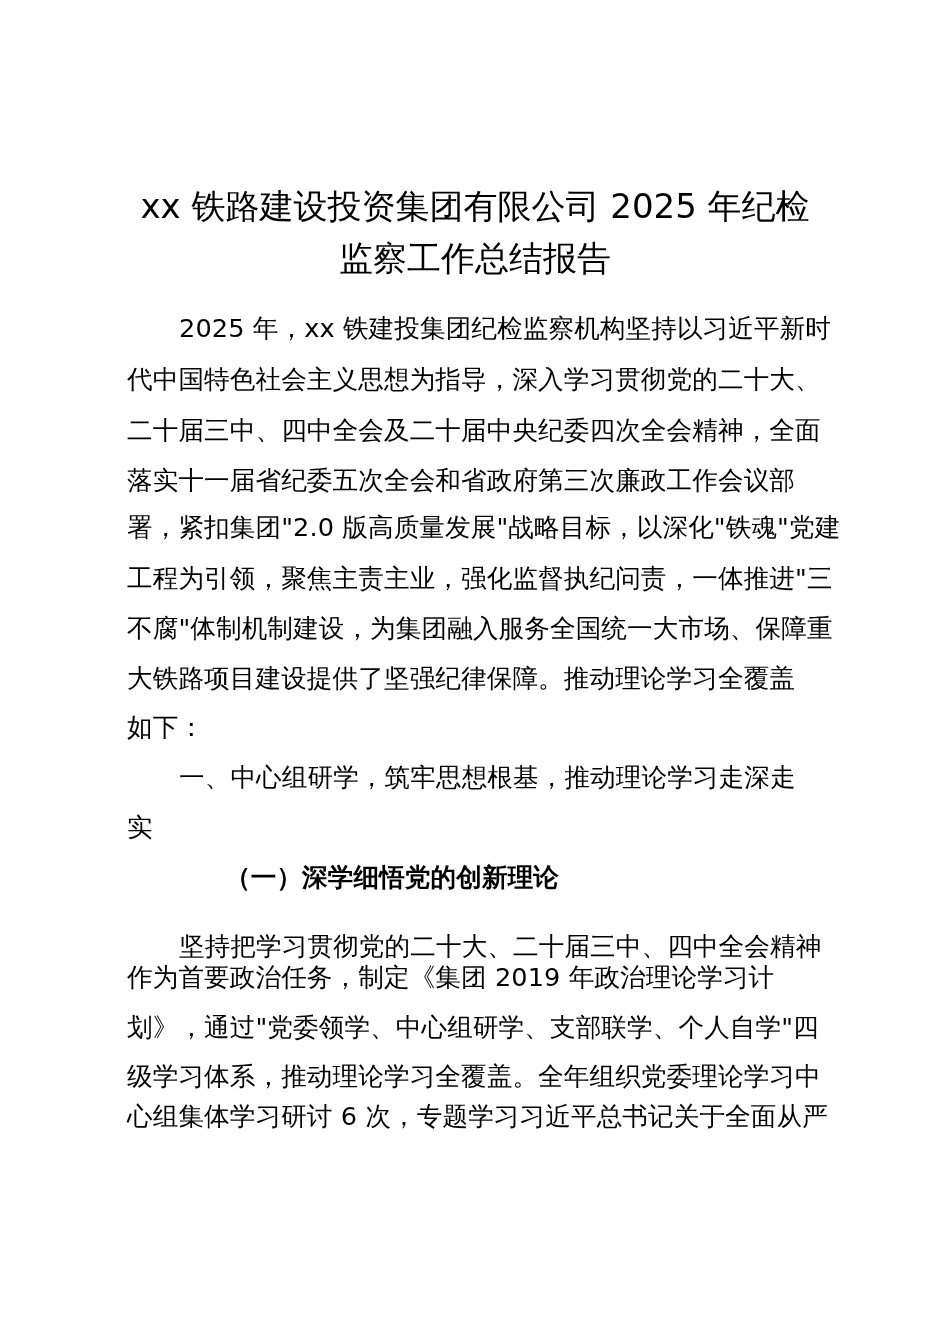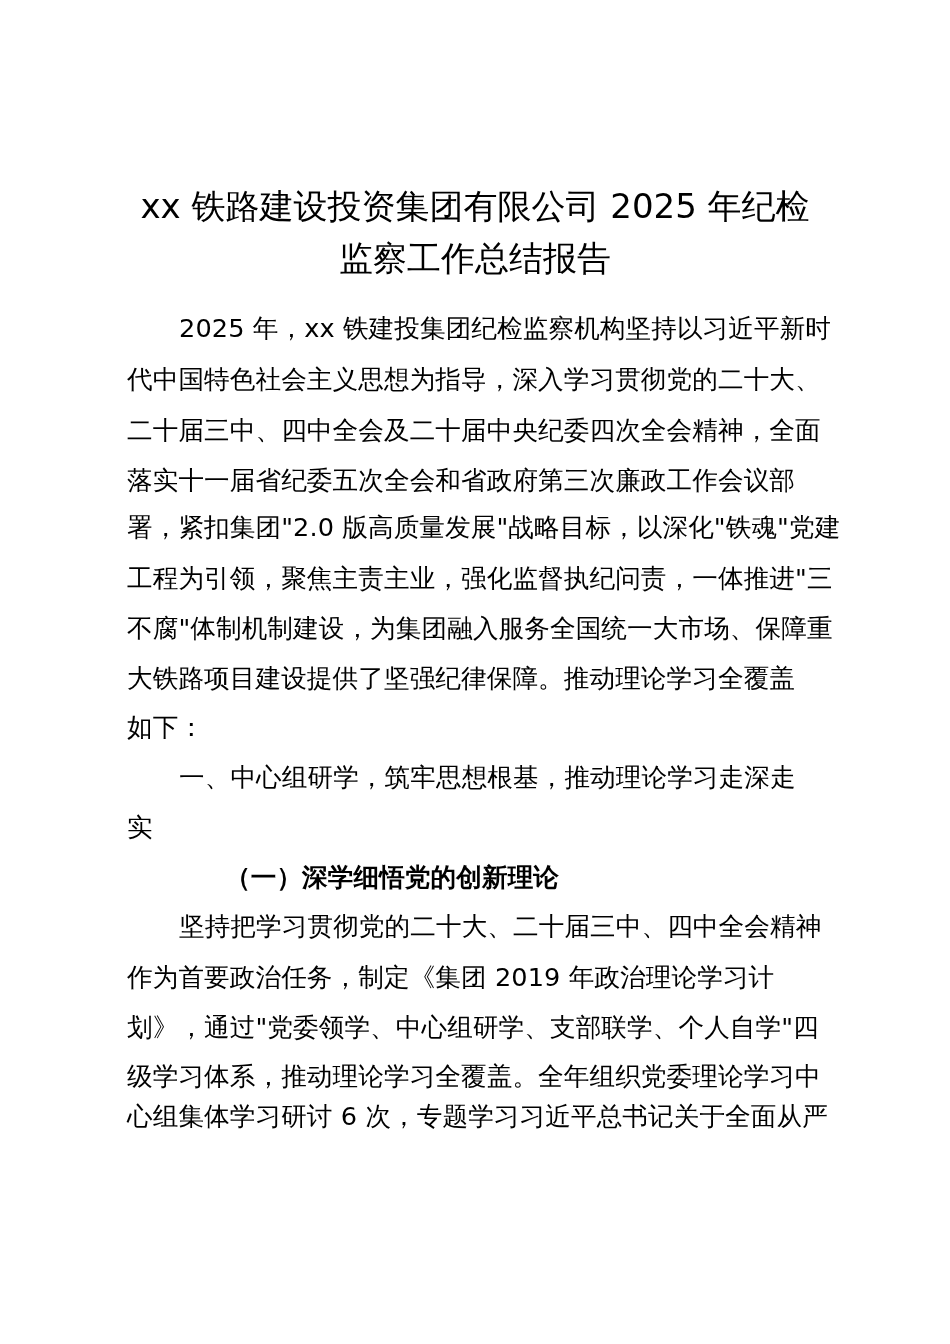--- a/index.html
+++ b/index.html
@@ -68,20 +68,20 @@
   </div>
 
   <div>
     <div class="body-line indent" style="top:761px">一、中心组研学，筑牢思想根基，推动理论学习走深走</div>
     <div class="body-line" style="top:811px">实</div>
   </div>
 
   <div class="body-line bold" style="top:861px; left:50px;margin-left:48px;">（一）深学细悟党的创新理论</div>
 
   <div>
-    <div class="body-line indent" style="top:910px">坚持把学习贯彻党的二十大、二十届三中、四中全会精神</div>
+    <div class="body-line indent" style="top:930px">坚持把学习贯彻党的二十大、二十届三中、四中全会精神</div>
     <div class="body-line" style="top:961px">作为首要政治任务，制定《集团 2019 年政治理论学习计</div>
     <div class="body-line" style="top:1011px">划》，通过"党委领学、中心组研学、支部联学、个人自学"四</div>
     <div class="body-line" style="top:1060px">级学习体系，推动理论学习全覆盖。全年组织党委理论学习中</div>
     <div class="body-line" style="top:1100px">心组集体学习研讨 6 次，专题学习习近平总书记关于全面从严</div>
   </div>
 
 </div>
 
 </body></html>

